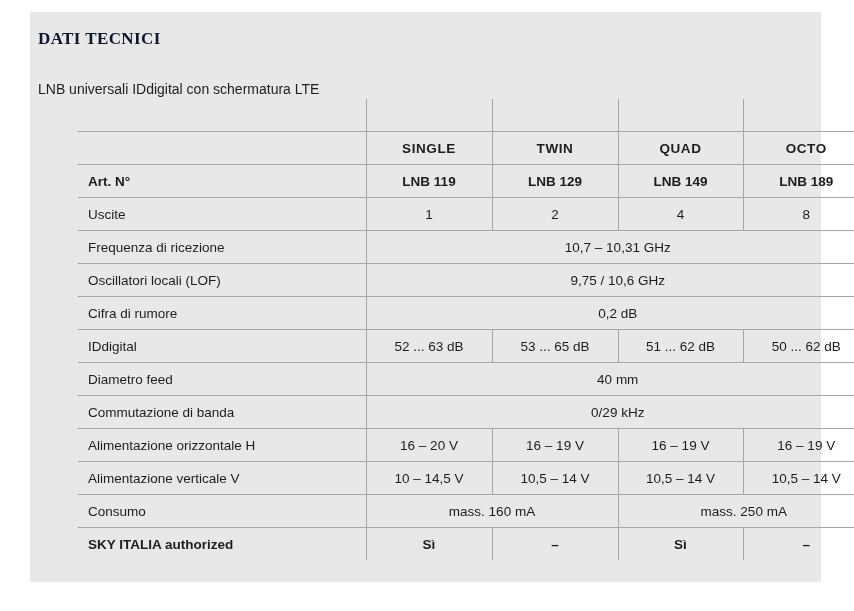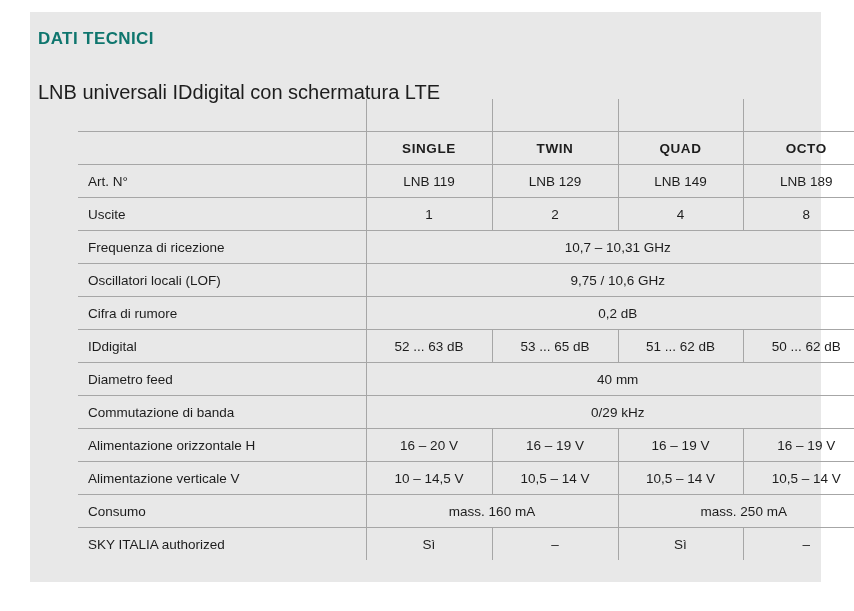--- a/index.html
+++ b/index.html
@@ -23,27 +23,28 @@
     height: 570px;
     background: #e8e8e8;
   }
   .title {
     position: absolute;
     left: 8px;
     top: 17px;
     font-size: 17px;
     font-weight: bold;
     letter-spacing: 0.4px;
-    color: #0f766e;
+    color: #0f172a;
+    font-family: Liberation Serif, serif;
   }
   .subtitle {
     position: absolute;
     left: 8px;
     top: 69px;
-    font-size: 20px;
+    font-size: 14px;
   }
   table.specs {
     position: absolute;
     left: 0;
     top: 87px;
     width: 791px;
     border-collapse: collapse;
     table-layout: fixed;
     margin-left: 48px;
   }
@@ -63,21 +64,21 @@
     text-align: center;
     border-left: 1px solid #a6a6a6;
   }
   table.specs tr + tr td {
     border-top: 1px solid #a6a6a6;
   }
   table.specs td.head {
     font-weight: bold;
     letter-spacing: 0.6px;
   }
-  .bold { font-weight: normal; }
+  .bold { font-weight: bold; }
 </style>
 </head>
 <body>
 
 <div class="panel">
   <div class="title">DATI TECNICI</div>
   <div class="subtitle">LNB universali IDdigital con schermatura LTE</div>
   <table class="specs">
     <colgroup>
       <col style="width:288px">

